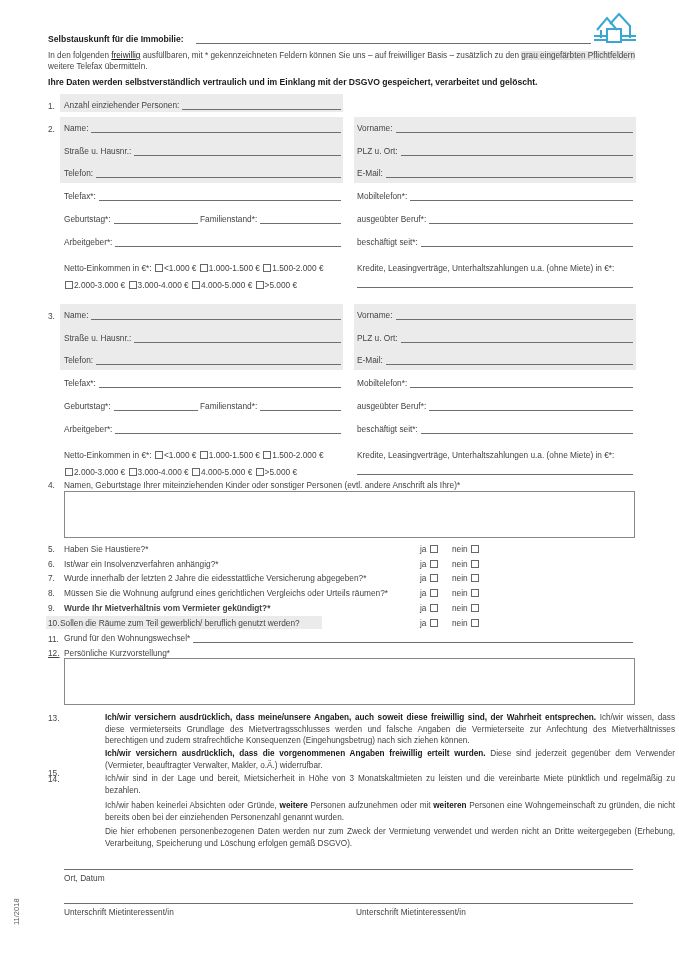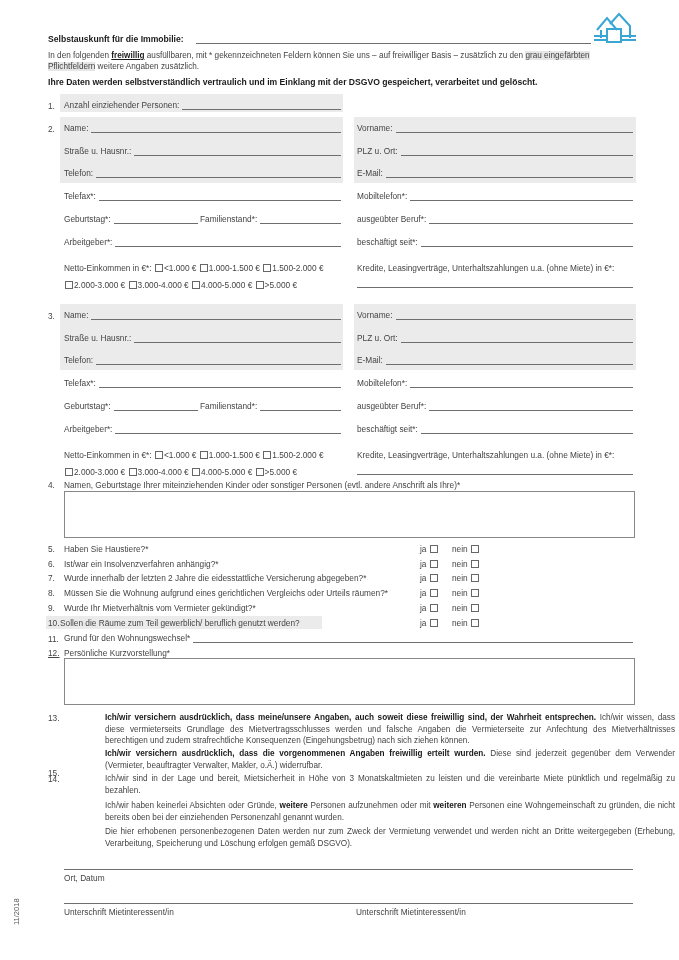--- a/index.html
+++ b/index.html
@@ -5,21 +5,21 @@
   html, body { margin: 0; padding: 0; background: #ffffff; }
   body {
     width: 679px; height: 960px; position: relative; overflow: hidden;
     font-family: "Liberation Sans", sans-serif; color: #3a3a3a; font-size: 8.3px;
   }
   .abs { position: absolute; }
   .gray { background: #ebebeb; }
   .title { left: 48px; top: 34px; font-size: 8.6px; font-weight: bold; color: #1a1a1a; }
   .title-line { left: 196px; top: 43px; width: 395px; height: 0; border-bottom: 1px solid #6e6e6e; }
   .intro { left: 48px; top: 50px; width: 590px; line-height: 11px; font-size: 8.2px; color: #444; }
-  .intro u { font-weight: bold; color: #1a1a1a; }
+  .intro u { font-weight: normal; color: #1a1a1a; }
   .intro .hl { background: #e6e6e6; }
   .notice { left: 48px; top: 77px; font-size: 8.6px; font-weight: bold; color: #1a1a1a; }
 
   .num { font-size: 8.3px; color: #444; }
   .field { display: flex; align-items: center; height: 12px; }
   .field .lbl { white-space: nowrap; padding-right: 3px; }
   .field .fill { flex: 1; border-bottom: 1px solid #6e6e6e; height: 9px; }
   .row { position: absolute; font-size: 8.3px; color: #444; }
 
   .box { border: 1px solid #888; background: #fff; }
@@ -46,21 +46,21 @@
     <line x1="2" y1="26" x2="15" y2="26"></line>
     <line x1="2" y1="30" x2="15" y2="30"></line>
     <line x1="29" y1="26" x2="44" y2="26"></line>
     <line x1="29" y1="30" x2="44" y2="30"></line>
   </g>
 </svg>
 
 <div class="abs title">Selbstauskunft für die Immobilie:</div>
 <div class="abs title-line"></div>
 <div class="abs intro">
-  <span>In den folgenden </span><u>freiwillig</u><span> ausfüllbaren, mit * gekennzeichneten Feldern können Sie uns – auf freiwilliger Basis – zusätzlich zu den </span><span class="hl">grau eingefärbten Pflichtfeldern</span><span> weitere Angaben zusätzlich.</span>
+  <span>In den folgenden </span><u>freiwillig</u><span> ausfüllbaren, mit * gekennzeichneten Feldern können Sie uns – auf freiwilliger Basis – zusätzlich zu den </span><span class="hl">grau eingefärbten Pflichtfeldern</span><span> weitere Telefax übermitteln.</span>
 </div>
 <div class="abs notice">Ihre Daten werden selbstverständlich vertraulich und im Einklang mit der DSGVO gespeichert, verarbeitet und gelöscht.</div>
 
 <div class="abs gray" style="left:60px;top:94px;width:283px;height:18px;"></div>
 <div class="row num" style="left:48px;top:101px;">1.</div>
 <div class="row field" style="left:64px;top:99px;width:277px;">
   <span class="lbl">Anzahl einziehender Personen:</span>
     <span class="fill"></span>
 </div>
 
@@ -200,21 +200,21 @@
     <div class="q-nein" style="left:452px;top:558.7px;"><span>nein</span> <span class="chk"></span></div>
     <div class="row num" style="left:48px;top:573.4px;">7.</div>
     <div class="row" style="left:64px;top:573.4px;">Wurde innerhalb der letzten 2 Jahre die eidesstattliche Versicherung abgegeben?*</div>
     <div class="q-ja" style="left:420px;top:573.4px;"><span>ja</span> <span class="chk"></span></div>
     <div class="q-nein" style="left:452px;top:573.4px;"><span>nein</span> <span class="chk"></span></div>
     <div class="row num" style="left:48px;top:588.1px;">8.</div>
     <div class="row" style="left:64px;top:588.1px;">Müssen Sie die Wohnung aufgrund eines gerichtlichen Vergleichs oder Urteils räumen?*</div>
     <div class="q-ja" style="left:420px;top:588.1px;"><span>ja</span> <span class="chk"></span></div>
     <div class="q-nein" style="left:452px;top:588.1px;"><span>nein</span> <span class="chk"></span></div>
     <div class="row num" style="left:48px;top:602.8px;">9.</div>
-    <div class="row" style="left:64px;top:602.8px;">Wurde Ihr Mietverhältnis vom Vermieter gekündigt?*</div>
+    <div class="row" style="left:64px;top:602.8px;font-weight:bold;">Wurde Ihr Mietverhältnis vom Vermieter gekündigt?*</div>
     <div class="q-ja" style="left:420px;top:602.8px;"><span>ja</span> <span class="chk"></span></div>
     <div class="q-nein" style="left:452px;top:602.8px;"><span>nein</span> <span class="chk"></span></div>
     <div class="abs gray" style="left:46px;top:615.5px;width:276px;height:13px;"></div>
     <div class="row num" style="left:48px;top:617.5px;">10.</div>
     <div class="row" style="left:60px;top:617.5px;">Sollen die Räume zum Teil gewerblich/ beruflich genutzt werden?</div>
     <div class="q-ja" style="left:420px;top:617.5px;"><span>ja</span> <span class="chk"></span></div>
     <div class="q-nein" style="left:452px;top:617.5px;"><span>nein</span> <span class="chk"></span></div>
   </div>
 
 <div class="row num" style="left:48px;top:634px;">11.</div>

